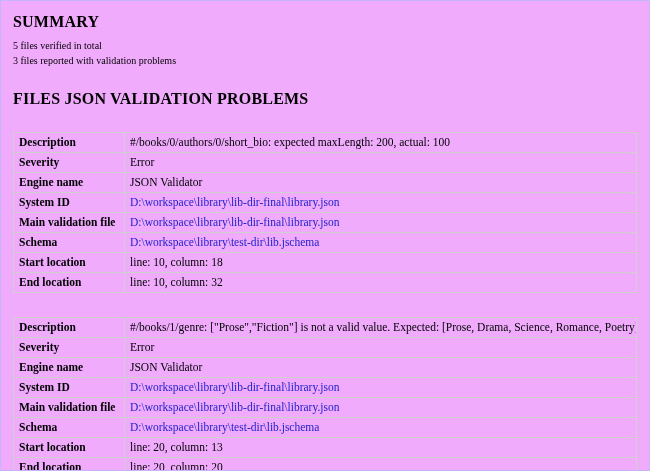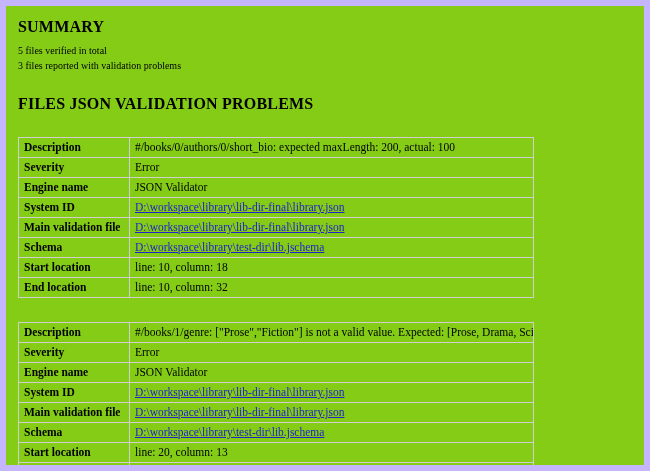--- a/index.html
+++ b/index.html
@@ -11,22 +11,22 @@
     width: 650px;
     height: 471px;
     overflow: hidden;
     font-family: "Liberation Serif", serif;
   }
   .page {
     position: relative;
     width: 650px;
     height: 471px;
     box-sizing: border-box;
-    border: 6px solid #c4b5fd;
-    background: #84cc16;
+    border: 1px solid #c4b5fd;
+    background: #f0abfc;
     overflow: hidden;
   }
   .content {
     padding: 10px 12px 0 12px;
   }
   h1.section-title {
     font-family: "Liberation Serif", serif;
     font-size: 16px;
     font-weight: bold;
     margin: 2px 0 7px 0;
@@ -44,21 +44,21 @@
     margin: 0;
   }
   .file-heading {
     font-size: 13px;
     font-weight: bold;
     margin: 0 0 7px 0;
     color: #000000;
   }
   table.problem-table {
     border-collapse: collapse;
-    width: 516px;
+    width: 624px;
     table-layout: fixed;
     margin-bottom: 13px;
     margin-top: 24px;
   }
   table.problem-table td {
     border: 1px solid #cfcfcf;
     font-size: 11.5px;
     padding: 2px 5px;
     vertical-align: top;
     color: #000000;
@@ -66,21 +66,20 @@
     height: 15px;
     overflow: hidden;
     white-space: nowrap;
   }
   table.problem-table td.label {
     width: 100px;
     font-weight: bold;
   }
   .link {
     color: #2222cc;
-    text-decoration: underline;
     cursor: pointer;
   }
 </style>
 </head>
 <body>
 
 <div class="page">
   <div class="content">
 
     <h1 class="section-title">SUMMARY</h1>

